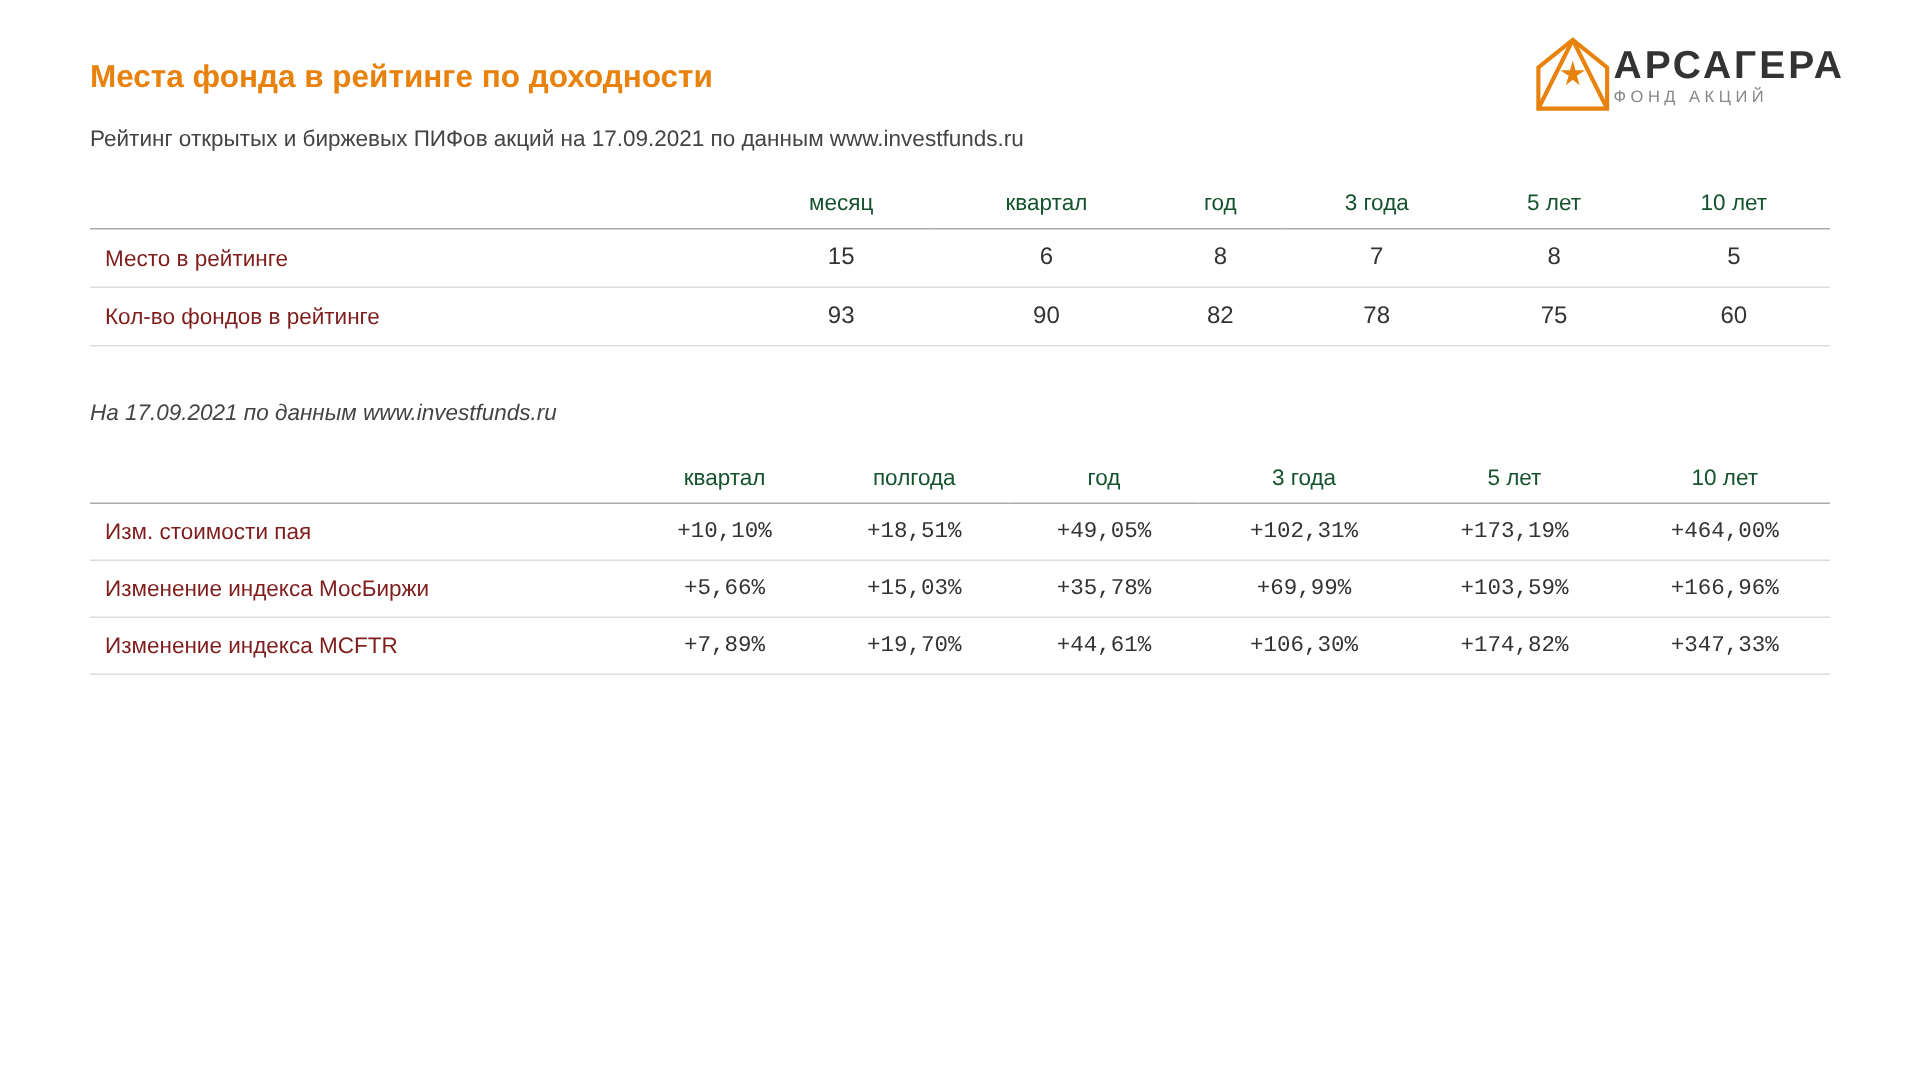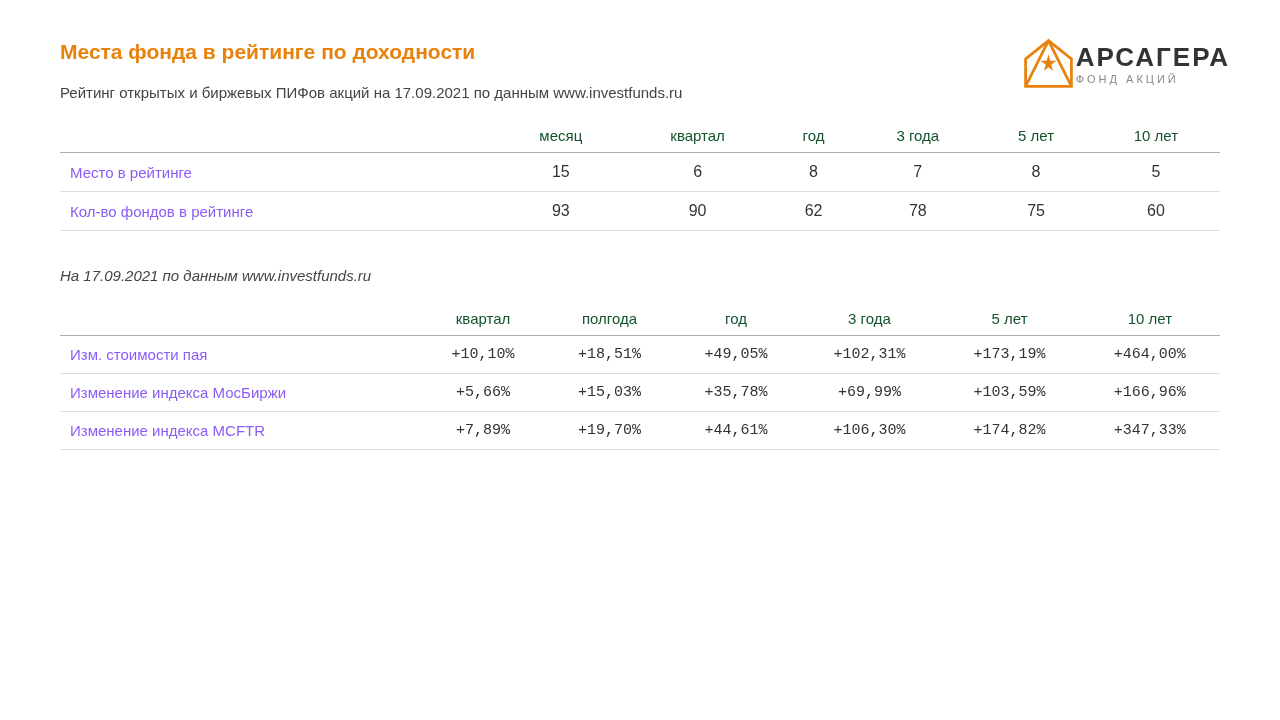--- a/index.html
+++ b/index.html
@@ -13,21 +13,21 @@
     .page {
       width: 1280px;
       height: 720px;
       position: relative;
       padding: 30px 60px 30px 60px;
     }
 
     
     .logo {
       position: absolute;
-      top: 36px;
+      top: 22px;
       right: 50px;
       display: flex;
       align-items: center;
     }
     .logo-star {
       width: 55px;
       height: 55px;
     }
     .logo-text {
       display: flex;
@@ -82,21 +82,21 @@
     }
     th.empty { border-bottom: 1px solid #ccc; }
     td {
       font-size: 15px;
       color: #333;
       padding: 10px 10px;
       border-bottom: 1px solid #ddd;
     }
     td.row-label {
       text-align: left;
-      color: #8b5cf6;
+      color: #7f1d1d;
       min-width: 220px;
     }
     td.num {
       text-align: center;
       font-size: 16px;
     }
     td.positive {
       text-align: center;
       color: #333;
       font-size: 15px;
@@ -158,21 +158,21 @@
             <td class="num">6</td>
             <td class="num">8</td>
             <td class="num">7</td>
             <td class="num">8</td>
             <td class="num">5</td>
           </tr>
           <tr>
             <td class="row-label">Кол-во фондов в рейтинге</td>
             <td class="num">93</td>
             <td class="num">90</td>
-            <td class="num">62</td>
+            <td class="num">82</td>
             <td class="num">78</td>
             <td class="num">75</td>
             <td class="num">60</td>
           </tr>
         </tbody>
     </table>
   </div>
 
   <div class="table-section">
     <div class="section-description">На 17.09.2021 по данным www.investfunds.ru</div>

